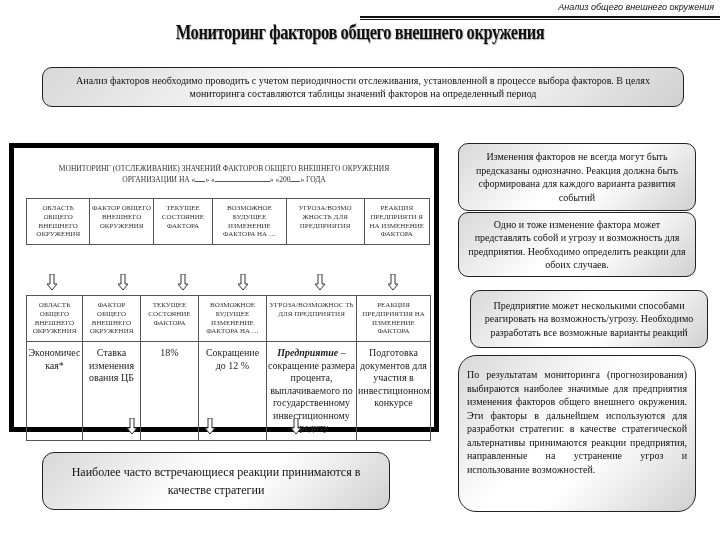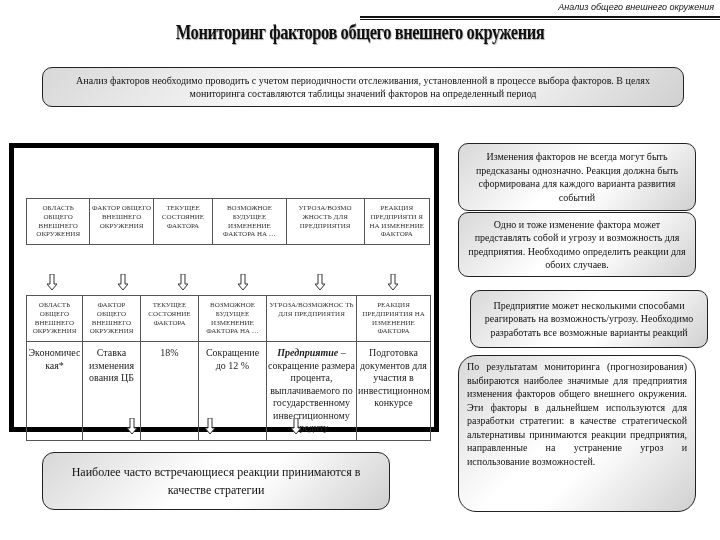--- a/index.html
+++ b/index.html
@@ -50,38 +50,44 @@
   .tbl2 .italic-bold { font-style: italic; font-weight: bold; }
   .arrow-down {
     position: absolute; width: 10px; height: 16px;
   }
   .arrow-down svg { display: block; }
   .side-box { left: 458px; width: 238px; font-size: 10px; }
   .sb1 { top: 143px; height: 68px; }
   .sb2 { top: 212px; height: 65px; }
   .sb3 { top: 290px; height: 58px; margin-left: 12px; }
   .sb4 {
-    top: 355px; height: 157px; text-align: justify; align-items: flex-start; padding: 4px 8px;
+    top: 355px; height: 157px; text-align: justify; align-items: flex-start; padding: 12px 8px;
     border-radius: 18px;
   }
   .sb4 span { text-align: justify; text-align-last: left; }
   .bottom-box { left: 42px; top: 452px; width: 348px; height: 58px; font-size: 12px; line-height: 1.5; border-radius: 12px; }
 </style>
 </head>
 <body>
 
 <div class="header-label">Анализ общего внешнего окружения</div>
 <div class="header-rule"></div>
 <div class="page-title">Мониторинг факторов общего внешнего окружения</div>
 
 <div class="rbox intro-box">
   <span>Анализ факторов необходимо проводить с учетом периодичности отслеживания, установленной в процессе выбора факторов. В целях мониторинга составляются таблицы значений факторов на определенный период</span>
 </div>
 
 <div class="frame">
+  <div class="frame-title">
+    <div>Мониторинг (отслеживание) значений факторов общего внешнего окружения</div>
+    <div>
+      <span>организации на «</span><span class="blank"></span><span>» «</span><span class="blank wide"></span><span>» «200</span><span class="blank"></span><span>» года</span>
+    </div>
+  </div>
 
   <table class="tbl tbl1">
     <colgroup>
         <col style="width:62px">
         <col style="width:62px">
         <col style="width:58px">
         <col style="width:72px">
         <col style="width:76px">
         <col style="width:64px">
       </colgroup>

